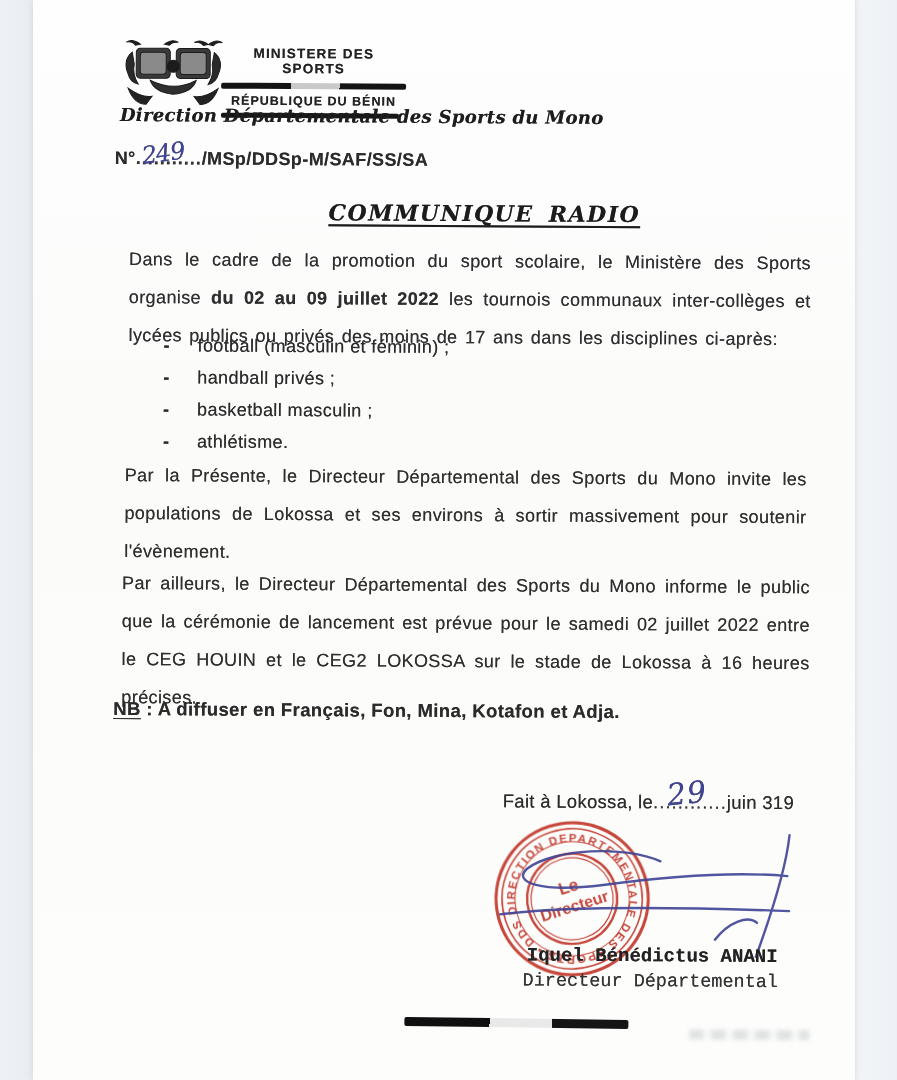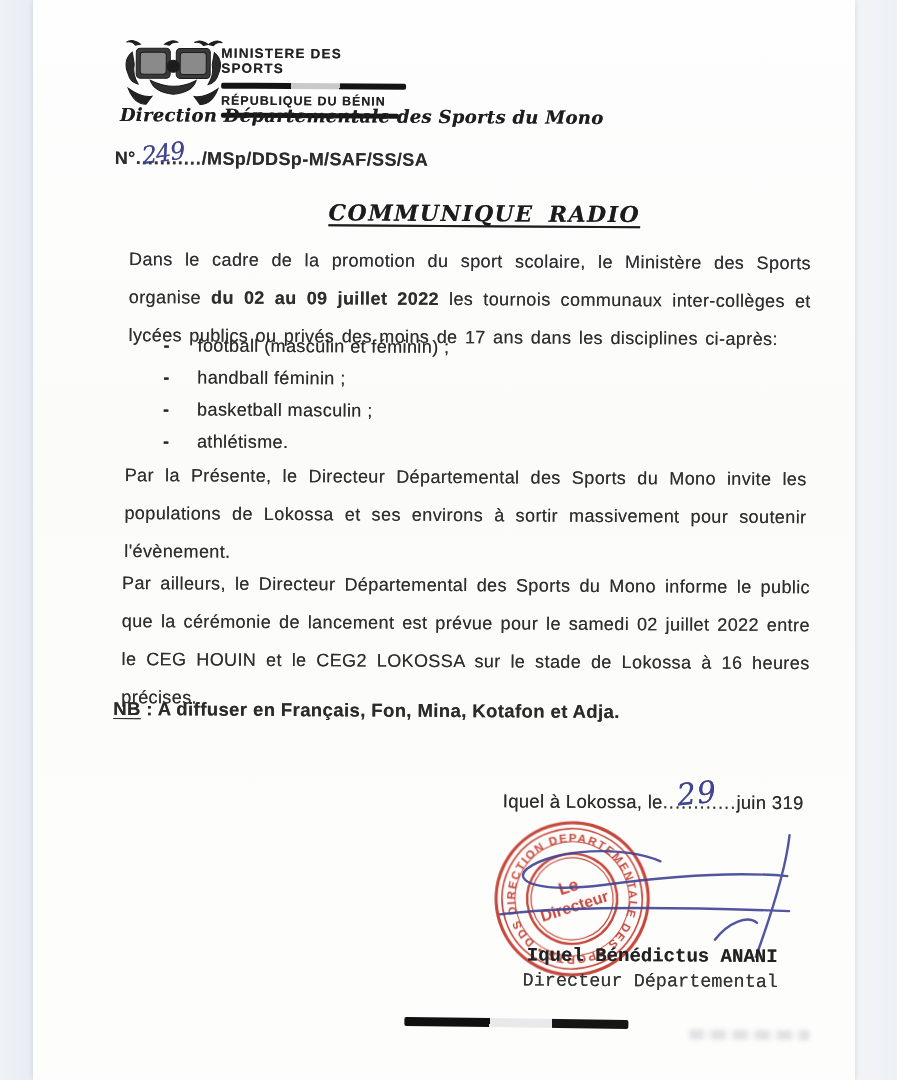--- a/index.html
+++ b/index.html
@@ -19,21 +19,21 @@
   }
   .doc {
     position:absolute; inset:0;
     transform:rotate(.35deg);
     transform-origin:50% 40%;
   }
   .scan-text { text-shadow:0 0 .6px rgba(40,40,40,.7); }
 
   
   .logo { position:absolute; left:85px; top:38px; width:108px; height:80px; }
-  .ministry-block { position:absolute; left:186px; top:47px; width:185px; text-align:left; }
+  .ministry-block { position:absolute; left:186px; top:47px; width:185px; text-align:center; }
   .ministry { font-size:13.5px; font-weight:700; letter-spacing:1.2px; color:#222; }
   .divider-1 {
     margin-top:7px; height:6px; width:100%;
     background:linear-gradient(90deg,#141414 0 38%,#c9c9c9 38% 64%,#141414 64% 100%);
     border-radius:2px;
   }
   .republic { margin-top:5px; font-size:12.5px; font-weight:700; letter-spacing:1px; color:#222; }
   .divider-2 { margin-top:5px; height:4.5px; width:96%; background:#161616; border-radius:2px; }
   .direction-line {
     position:absolute; left:85px; top:106px;
@@ -148,39 +148,39 @@
 
     <p class="para p1 scan-text"><span>Dans le cadre de la promotion du sport scolaire, le Ministère des Sports organise </span><span class="bold">du 02 au 09 juillet 2022</span><span> les tournois communaux  inter-collèges et lycées publics ou privés des moins de 17 ans dans les disciplines ci-après:</span></p>
 
     <div class="disciplines">
       <div class="disc-item scan-text">
         <span class="dash">-</span>
         <span>football (masculin et féminin) ;</span>
       </div>
       <div class="disc-item scan-text">
         <span class="dash">-</span>
-        <span>handball féminin ;</span>
+        <span>handball privés ;</span>
       </div>
       <div class="disc-item scan-text">
         <span class="dash">-</span>
         <span>basketball masculin ;</span>
       </div>
       <div class="disc-item scan-text">
         <span class="dash">-</span>
         <span>athlétisme.</span>
       </div>
     </div>
 
     <p class="para p2 scan-text">Par la Présente, le Directeur Départemental des Sports du Mono invite les populations de Lokossa et ses environs à sortir massivement pour soutenir l'évènement.</p>
     <p class="para p3 scan-text">Par ailleurs, le Directeur Départemental des Sports du Mono informe le public que la cérémonie de lancement est prévue pour le samedi 02 juillet 2022 entre le CEG HOUIN  et le CEG2 LOKOSSA sur le stade de Lokossa à 16 heures précises.</p>
 
     <div class="nb-line scan-text"><span class="nb-label">NB</span><span> : A diffuser en Français, Fon, Mina, Kotafon et Adja.</span></div>
 
     <div class="date-line scan-text">
-      <span>Iquel à Lokossa, le</span><span class="date-dots"><span>............</span><span class="handwritten day-hand">29</span></span><span>juin 319</span>
+      <span>Fait à Lokossa, le</span><span class="date-dots"><span>............</span><span class="handwritten day-hand">29</span></span><span>juin 319</span>
     </div>
 
     <svg class="stamp" viewBox="0 0 170 170">
       <g transform="rotate(-18 85 85)" fill="none" stroke="#c2392c">
         <circle cx="85" cy="85" r="76" stroke-width="3.2"></circle>
         <circle cx="85" cy="85" r="70" stroke-width="1.6"></circle>
         <circle cx="85" cy="85" r="45" stroke-width="2.4"></circle>
         <circle cx="85" cy="85" r="41" stroke-width="1.2"></circle>
         <path id="stampRing" d="M 85 85 m -57 0 a 57 57 0 1 1 114 0 a 57 57 0 1 1 -114 0"></path>
         <text font-family="Liberation Sans, sans-serif" font-size="11.5" font-weight="700" letter-spacing="1.6" fill="#c2392c" stroke="none">

